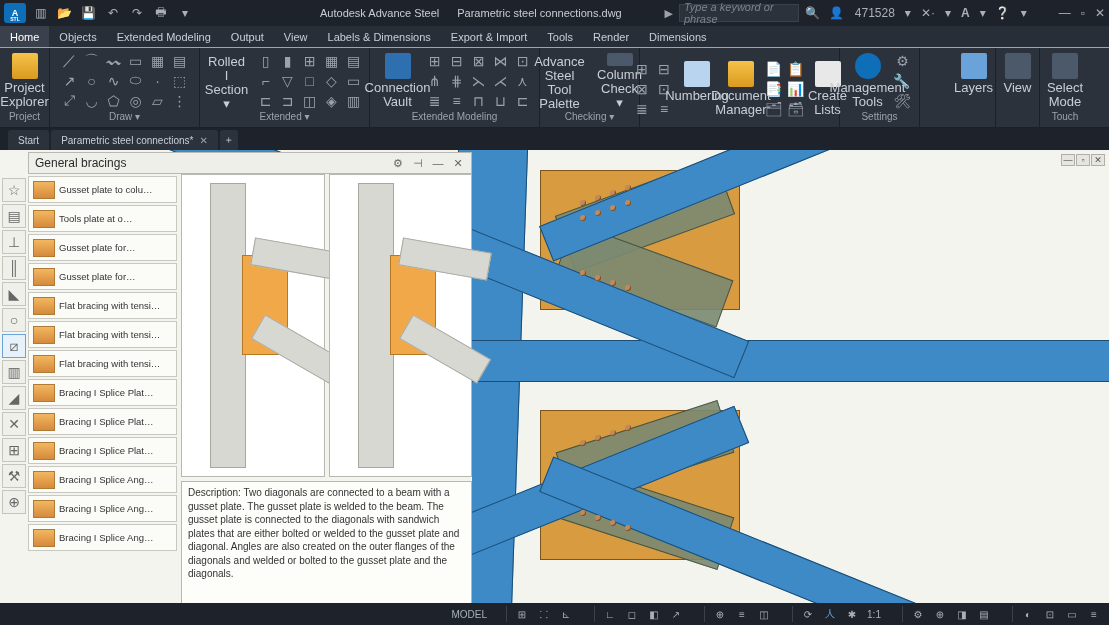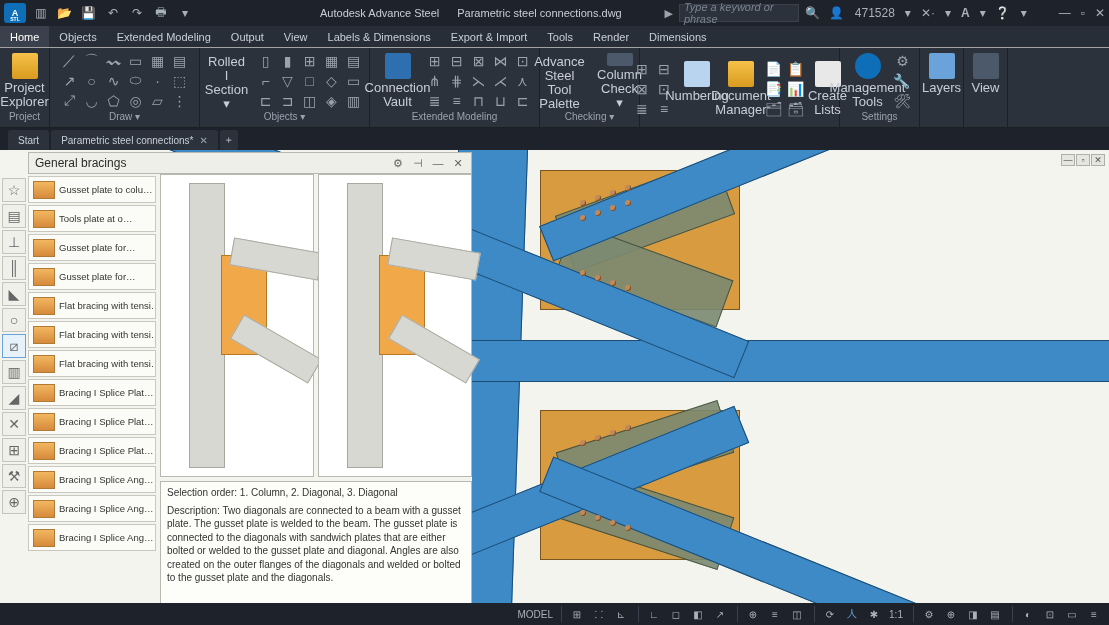--- a/index.html
+++ b/index.html
@@ -50,34 +50,34 @@
   
   .palette { position:absolute; top:2px; left:2px; width:470px; bottom:-8px; display:flex; gap:2px; background:#f4f4ef;}
   .palette-sidebar { width:24px; display:flex; flex-direction:column; gap:2px; padding-top:26px;}
   .psicon { width:24px; height:24px; border:1px solid #c5c5bf; background:#f0f0ea; display:flex; align-items:center; justify-content:center; font-size:14px; color:#666;}
   .psicon.active{ border-color:#6aa2da; background:#e7f1fa;}
   .palette-main { flex:1; display:flex; flex-direction:column;}
   .palette-header { height:22px; border:1px solid #b8b8b0; background:#efefe9; display:flex; align-items:center; padding:0 6px; gap:6px; color:#2a2a2a; font-size:12px;}
   .palette-header .phspacer{flex:1;}
   .palette-header .phicon{ width:14px; height:14px; display:flex; align-items:center; justify-content:center; color:#666; font-size:11px;}
   .palette-body { flex:1; display:flex; gap:4px;}
-  .conn-list { width:128px; display:flex; flex-direction:column; gap:2px; padding-top:2px;}
+  .conn-list { width:149px; display:flex; flex-direction:column; gap:2px; padding-top:2px;}
   .conn-item { height:27px; border:1px solid #c8c8c0; background:#fbfbf7; display:flex; align-items:center; gap:4px; padding:0 4px; color:#333; font-size:9.5px; white-space:nowrap; overflow:hidden;}
   .conn-item .thumb { width:22px; height:18px; background:linear-gradient(#f2b760,#d68a3c); border:1px solid #b17a34; flex-shrink:0;}
   .palette-right { flex:1; display:flex; flex-direction:column; gap:4px;}
   .preview-row { flex:1; display:flex; gap:4px;}
   .preview-box { flex:1; border:1px solid #b8b8b0; background:#fff; position:relative;}
   .desc-box { height:130px; border:1px solid #b8b8b0; background:#fdfdf9; padding:4px 6px; color:#333; font-size:10px; line-height:1.35; overflow:hidden;}
   .desc-box p { margin-bottom:4px;}
   
   .pv-col { position:absolute; top:8px; bottom:8px; width:40px; background:#d8d8d2; border:1px solid #a8a8a0;}
   .pv-gusset { position:absolute; background:#f0a848; border:1px solid #b57824; }
   .pv-diag { position:absolute; background:#d8d8d2; border:1px solid #a8a8a0; }
   
-  .statusbar { position:absolute; bottom:0; left:0; right:0; height:22px; background:#1e232b; display:flex; align-items:center; justify-content:flex-end; padding:0 6px; gap:8px; color:#a8b0ba; font-size:10px;text-align:center;}
+  .statusbar { position:absolute; bottom:0; left:0; right:0; height:22px; background:#1e232b; display:flex; align-items:center; justify-content:flex-end; padding:0 6px; gap:19px; color:#a8b0ba; font-size:10px;text-align:center;}
   .statusbar .sbtn { width:18px; height:16px; display:flex; align-items:center; justify-content:center;}
   .statusbar .sgroup{ display:flex; gap:4px; border-left:1px solid #3a414c; padding-left:6px;}
 </style>
 </head>
 <body>
 
 <div class="titlebar">
   <div class="app-icon">A</div>
   <div class="qat-icon">▥</div>
   <div class="qat-icon">📂</div>
@@ -176,21 +176,21 @@
           <div class="rbtn-sm">□</div>
           <div class="rbtn-sm">◇</div>
           <div class="rbtn-sm">▭</div>
         <div class="rbtn-sm">⊏</div>
           <div class="rbtn-sm">⊐</div>
           <div class="rbtn-sm">◫</div>
           <div class="rbtn-sm">◈</div>
           <div class="rbtn-sm">▥</div>
       </div>
     </div>
-    <div class="grp-label">Objects ▾</div>
+    <div class="grp-label">Extended ▾</div>
   </div>
   <div class="ribbon-grp" style="width:170px;">
     <div class="grp-body" style="gap:6px;">
       <div class="rbtn-lg">
           <div class="rico blue"></div>
           <span>Connection Vault</span>
         </div>
       <div class="grid4" style="grid-template-columns:repeat(5,20px);">
         <div class="rbtn-sm">⊞</div>
           <div class="rbtn-sm">⊟</div>
@@ -263,37 +263,46 @@
           <span>Management Tools</span>
         </div>
       <div class="grid3" style="grid-template-columns:20px;">
         <div class="rbtn-sm">⚙</div>
           <div class="rbtn-sm">🔧</div>
           <div class="rbtn-sm">🛠</div>
       </div>
     </div>
     <div class="grp-label">Settings</div>
   </div>
-  <div class="ribbon-grp" style="width:44px;">
+  <div class="ribbon-grp" style="width:44px;margin-left:32px;">
     <div class="grp-body">
         <div class="rbtn-lg">
           <div class="rico" style="background:#6aa2da;"></div>
           <span>Layers</span>
         </div>
       </div>
     <div class="grp-label"></div>
   </div>
   <div class="ribbon-grp" style="width:44px;">
     <div class="grp-body">
         <div class="rbtn-lg">
           <div class="rico" style="background:#4b596b;"></div>
           <span>View</span>
         </div>
       </div>
     <div class="grp-label"></div>
+  </div>
+  <div class="ribbon-grp" style="width:50px; border-right:none;">
+    <div class="grp-body">
+        <div class="rbtn-lg">
+          <div class="rico" style="background:#4b596b;"></div>
+          <span>Select Mode</span>
+        </div>
+      </div>
+    <div class="grp-label">Touch</div>
   </div>
 </div>
 
 <div class="doctabs">
   <div class="doctab">
       <span>Start</span>
     </div>
   <div class="doctab">
       <span>Parametric steel connections*</span>
       <span class="close">✕</span>
@@ -433,21 +442,20 @@
               <div class="pv-diag" style="left:70px; top:160px; width:90px; height:28px; transform:rotate(30deg);"></div>
             </div>
             <div class="preview-box">
               <div class="pv-col" style="left:28px; width:36px;"></div>
               <div class="pv-gusset" style="left:60px; top:80px; width:46px; height:100px;"></div>
               <div class="pv-diag" style="left:70px; top:70px; width:90px; height:28px; transform:rotate(10deg);"></div>
               <div class="pv-diag" style="left:70px; top:160px; width:90px; height:28px; transform:rotate(30deg);"></div>
             </div>
           </div>
           <div class="desc-box">
-            <p>Selection order: 1. Column, 2. Diagonal, 3. Diagonal</p>
             <p>Description: Two diagonals are connected to a beam with a gusset plate. The gusset plate is welded to the beam.  The gusset plate is connected to the diagonals with sandwich plates that are either bolted or welded to the gusset plate and diagonal.  Angles are also created on the outer flanges of the diagonals and welded or bolted to the gusset plate and the diagonals.</p>
 
           </div>
         </div>
       </div>
     </div>
   </div>
 </div>
 
 <div class="statusbar">

